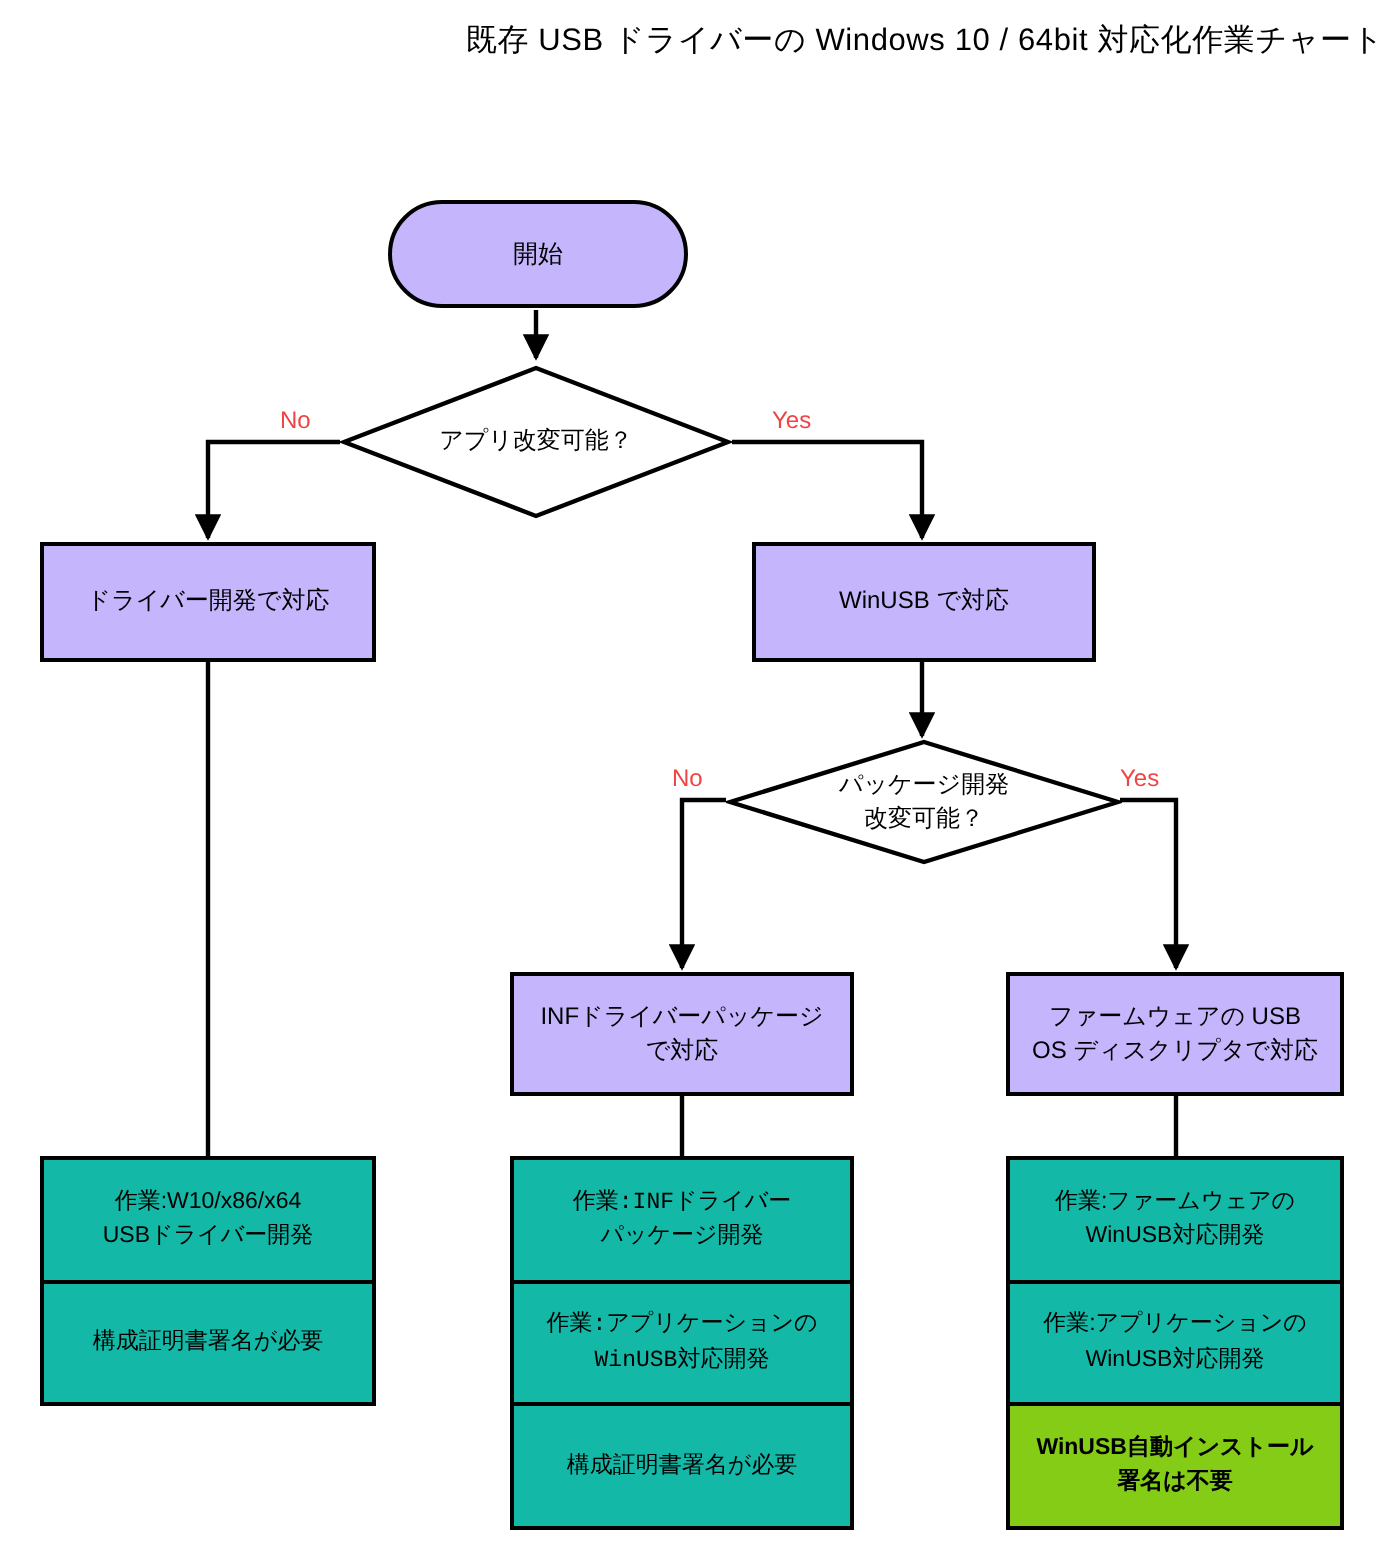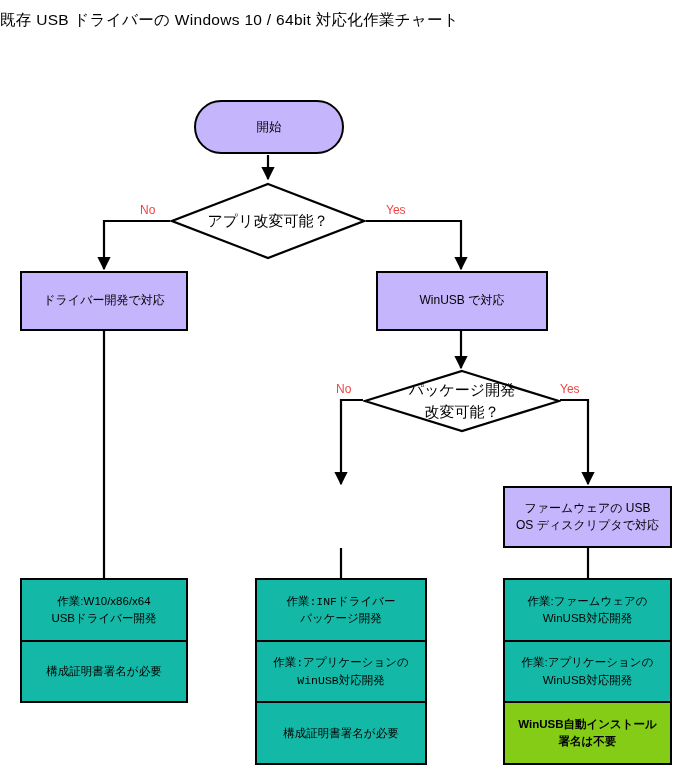--- a/index.html
+++ b/index.html
@@ -39,21 +39,21 @@
     text-align: center;
     line-height: 1.45;
     white-space: pre-line;
     background: #c4b5fd;
   }
   .title {
     position: absolute;
     left: 0;
     top: 10px;
     width: 692px;
-    text-align: left;
+    text-align: right;
     font-size: 15.5px;
     letter-spacing: 0.3px;
     color: #000;
   }
   
   .terminator {
     border: 2px solid #000;
     border-radius: 30px;
     font-size: 12.5px;
   }
@@ -102,21 +102,21 @@
     position: absolute;
     left: 0; top: 0;
     width: 100%;
     height: 100%;
     display: flex;
     align-items: center;
     justify-content: center;
     text-align: center;
     white-space: pre-line;
     line-height: 1.45;
-    font-size: 15px;
+    font-size: 12px;
   }
   .edge-label {
     position: absolute;
     font-size: 12px;
     color: #ef4444;
     background: transparent;
   }
 </style>
 </head>
 <body>
@@ -177,20 +177,24 @@
   <div class="decision" style="left:363px; top:369px; width:198px; height:64px;">
     <svg width="198" height="64" viewBox="0 0 198 64">
       <polygon points="99,2 196,32 99,62 2,32" fill="#ffffff" stroke="#000" stroke-width="2.2"></polygon>
     </svg>
     <div class="dlabel">パッケージ開発
 改変可能？</div>
   </div>
   <div class="edge-label" style="left:336px; top:382px;">No</div>
   <div class="edge-label" style="left:560px; top:382px;">Yes</div>
 
+  <div class="node process" style="left:255px; top:486px; width:172px; height:62px;">
+    <span>INFドライバーパッケージ
+で対応</span>
+  </div>
 
   <div class="node process" style="left:503px; top:486px; width:169px; height:62px;">
     <span>ファームウェアの USB
 OS ディスクリプタで対応</span>
   </div>
 
   <div class="stack" style="left:20px; top:578px; width:168px; height:125px;">
     <div class="cell">作業:W10/x86/x64
 USBドライバー開発</div>
     <div class="cell">構成証明書署名が必要</div>

